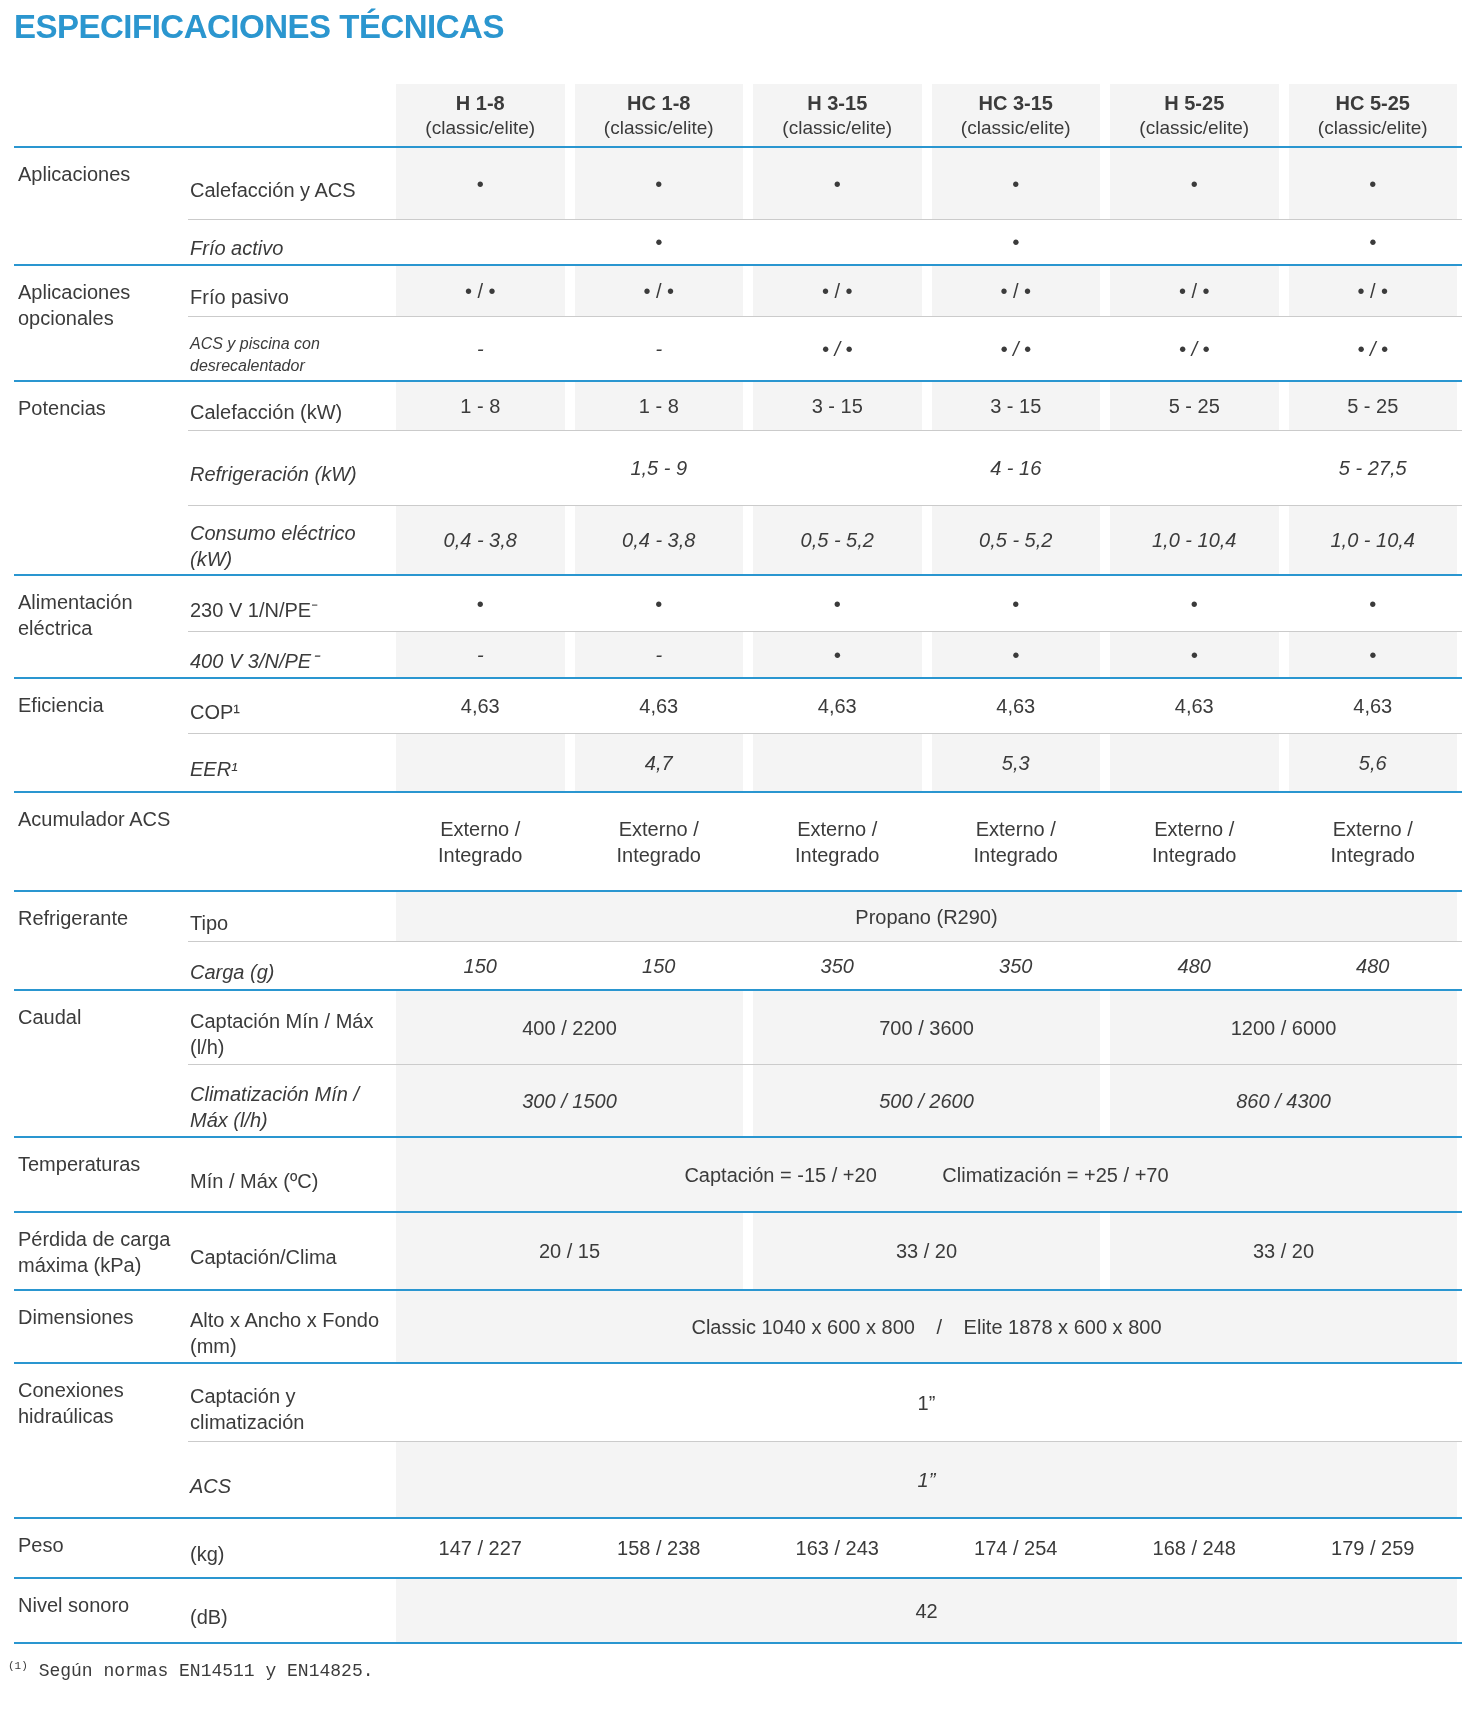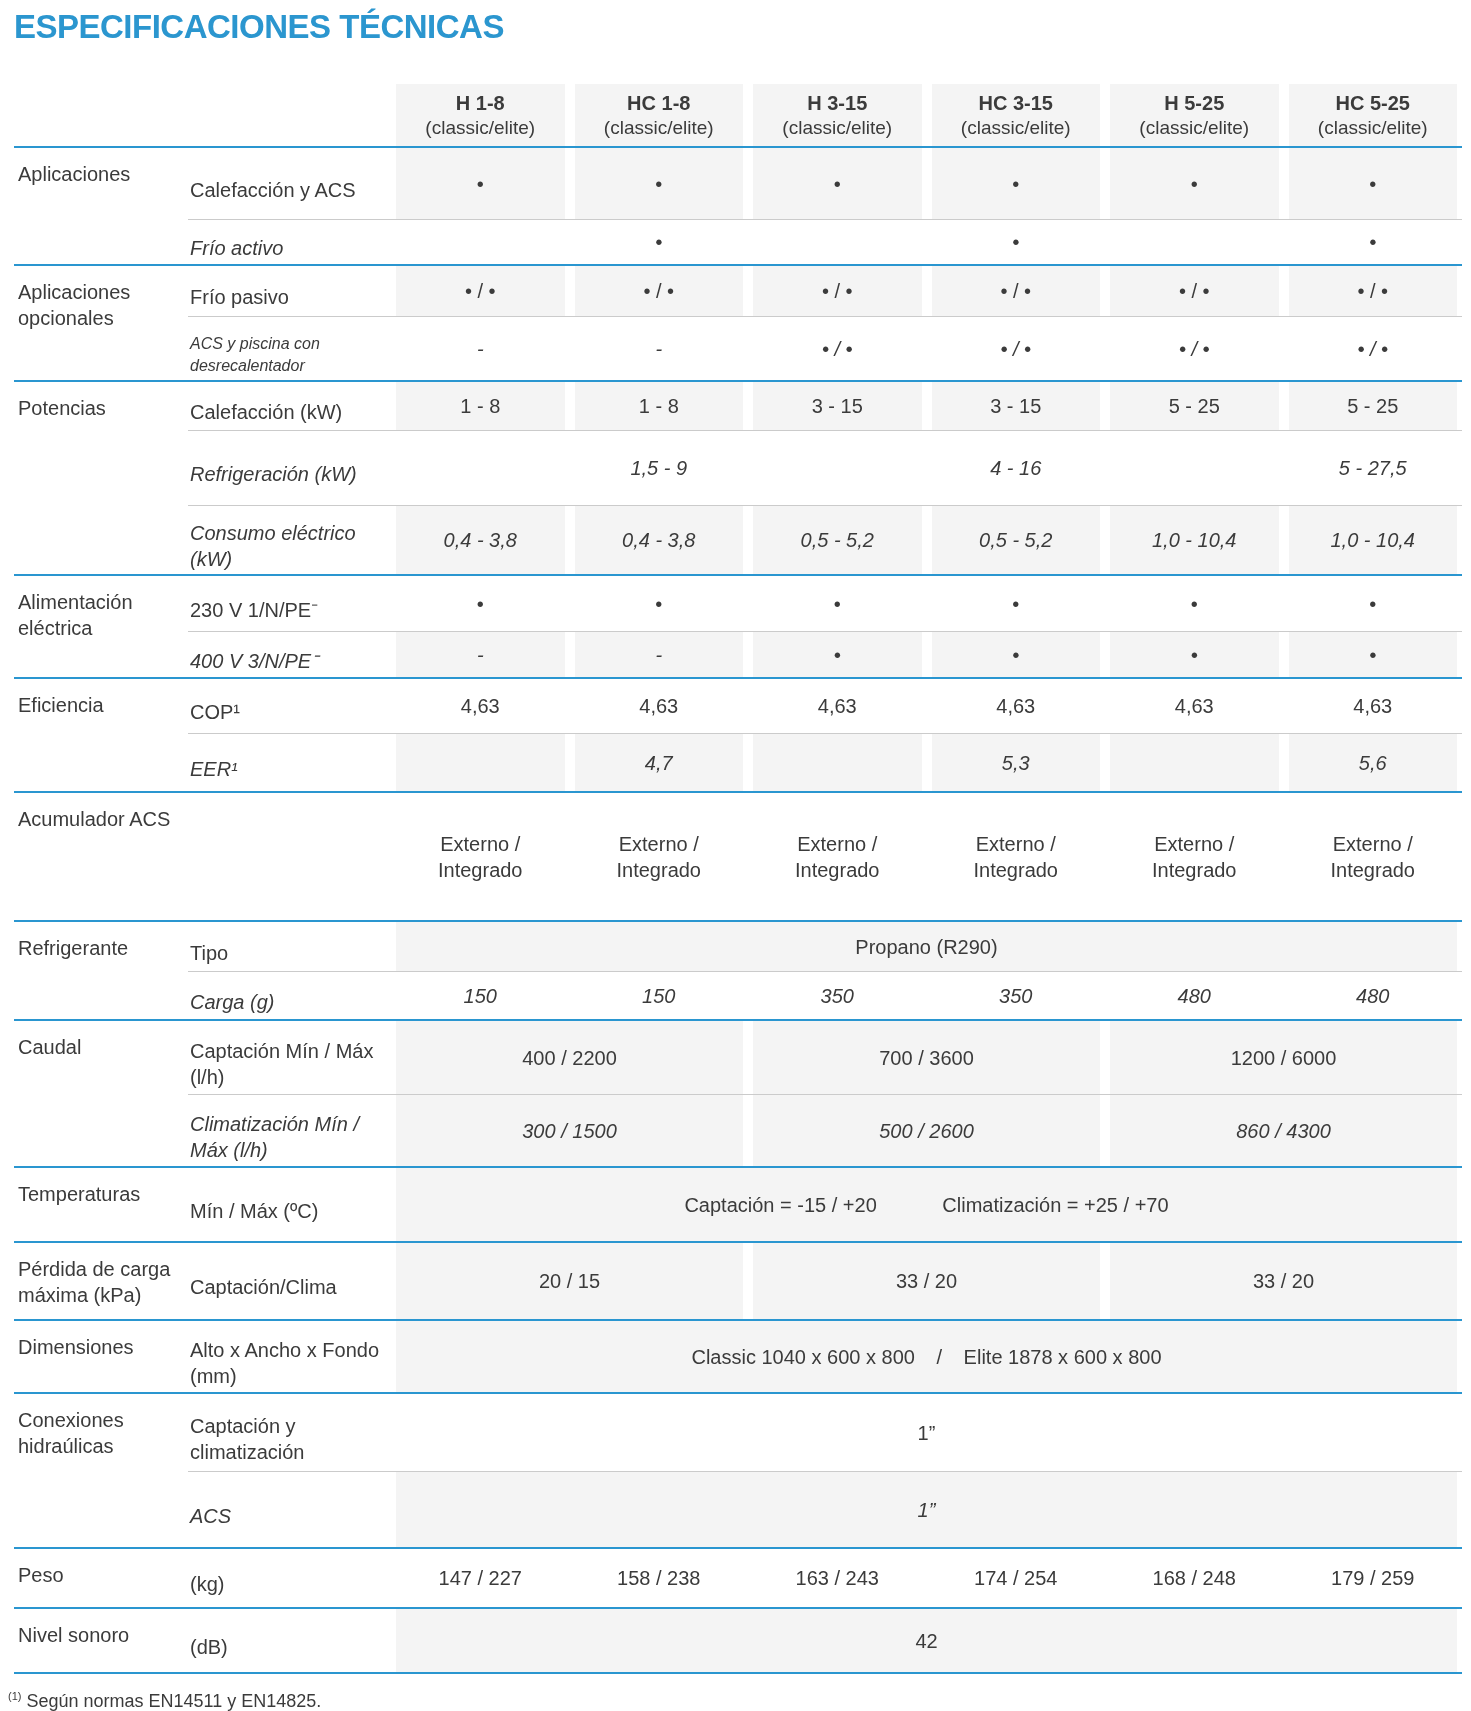--- a/index.html
+++ b/index.html
@@ -49,21 +49,21 @@
   }
   td.shaded{
     background-image:linear-gradient(var(--cellbg),var(--cellbg));
     background-repeat:no-repeat;background-size:calc(100% - 10px) 100%;background-position:50% 0;
   }
   .w110{display:inline-block;max-width:112px;}
   .temp-part{display:inline-block;margin:0 30px;}
   .dim-part{display:inline-block;}
   .dim-sep{display:inline-block;margin:0 16px;}
   .footnote{
-    margin:16px 9px 0 8px;font-size:18px;color:var(--text);
+    margin:16px 9px 0 8px;font-size:18px;color:var(--text);font-family:Liberation Mono, monospace;
   }
   .footnote sup{font-size:11px;}
 </style>
 </head>
 <body>
 
 <h1 class="page-title">ESPECIFICACIONES TÉCNICAS</h1>
 
 <table class="spec">
   <colgroup>
@@ -220,21 +220,21 @@
       <td class="data shaded"></td>
       <td class="data shaded">4,7</td>
       <td class="data shaded"></td>
       <td class="data shaded">5,3</td>
       <td class="data shaded"></td>
       <td class="data shaded">5,6</td>
     </tr>
   </tbody>
 
   <tbody>
-    <tr style="height:129px">
+    <tr style="height:99px">
       <td class="lbl">Acumulador ACS</td>
       <td class="sub"></td>
       <td class="data"><span class="w110">Externo / Integrado</span></td>
       <td class="data"><span class="w110">Externo / Integrado</span></td>
       <td class="data"><span class="w110">Externo / Integrado</span></td>
       <td class="data"><span class="w110">Externo / Integrado</span></td>
       <td class="data"><span class="w110">Externo / Integrado</span></td>
       <td class="data"><span class="w110">Externo / Integrado</span></td>
     </tr>
   </tbody>

